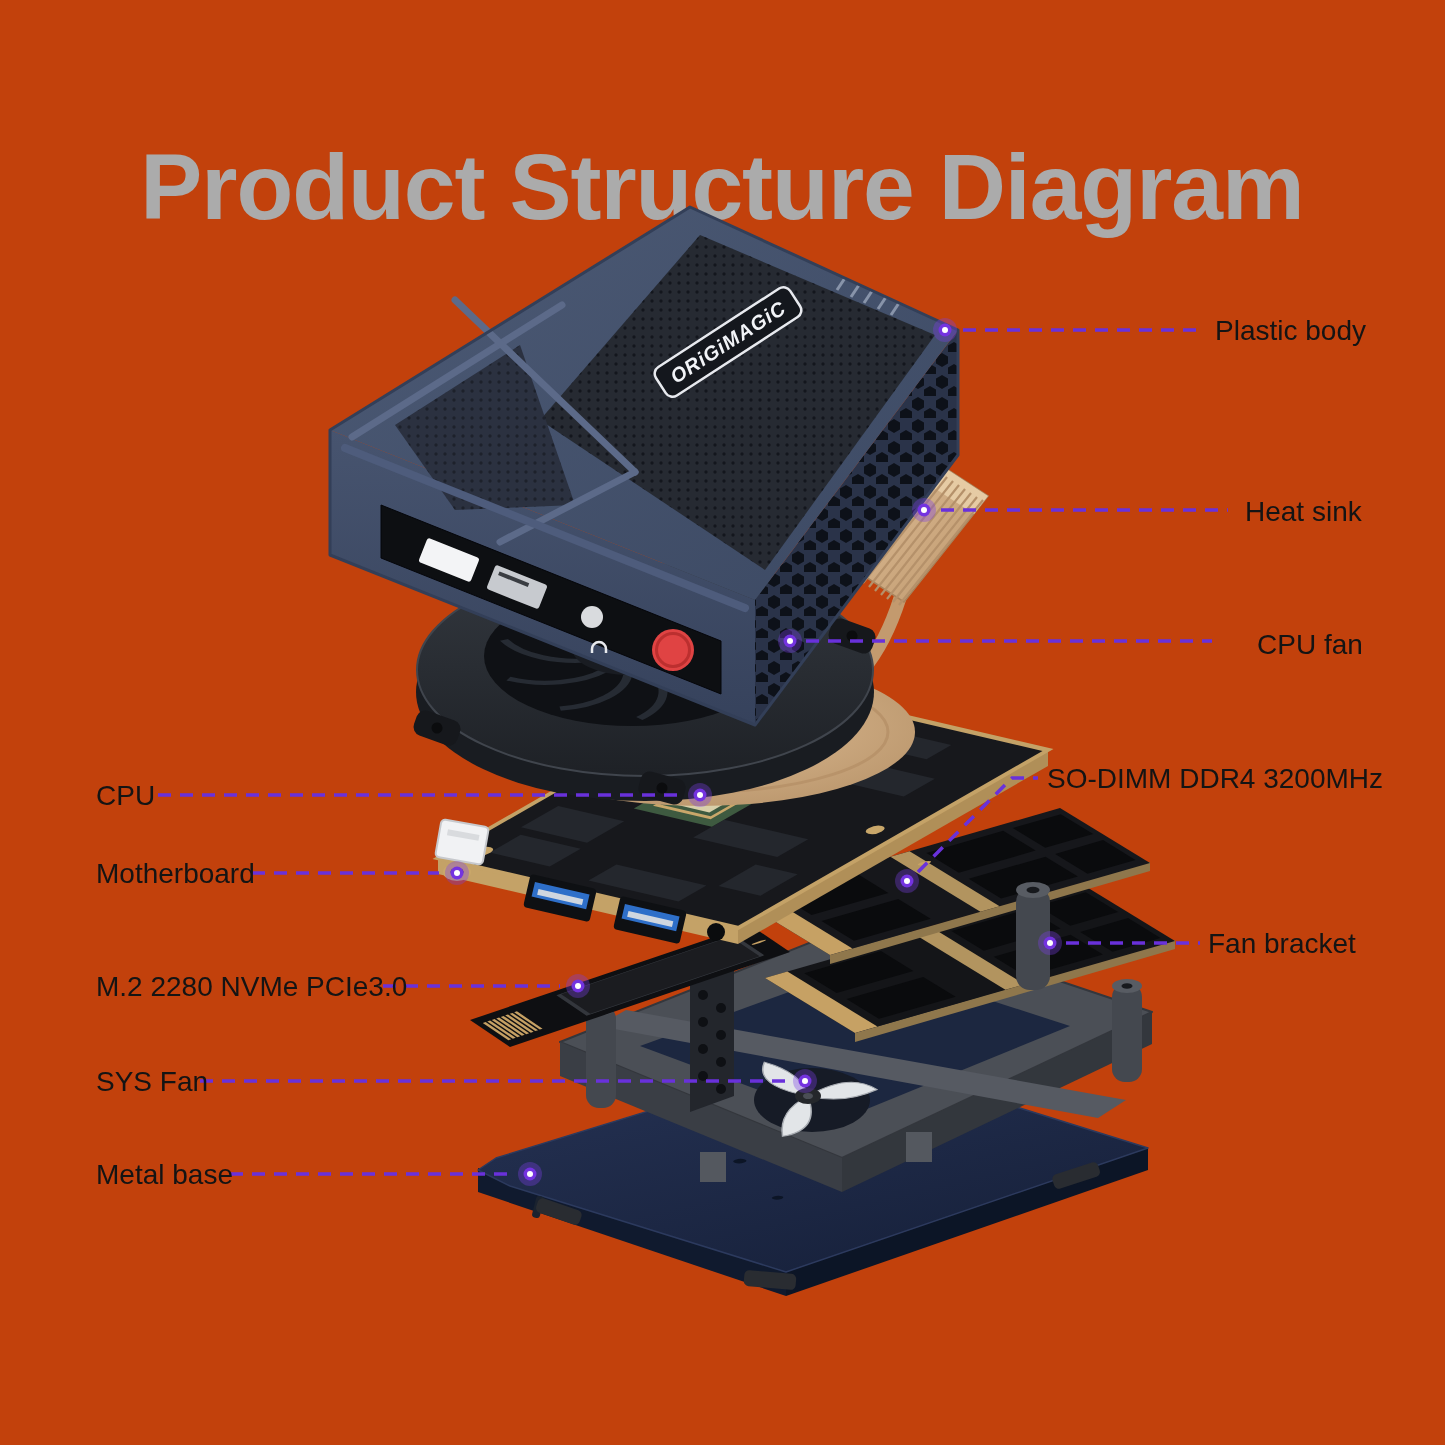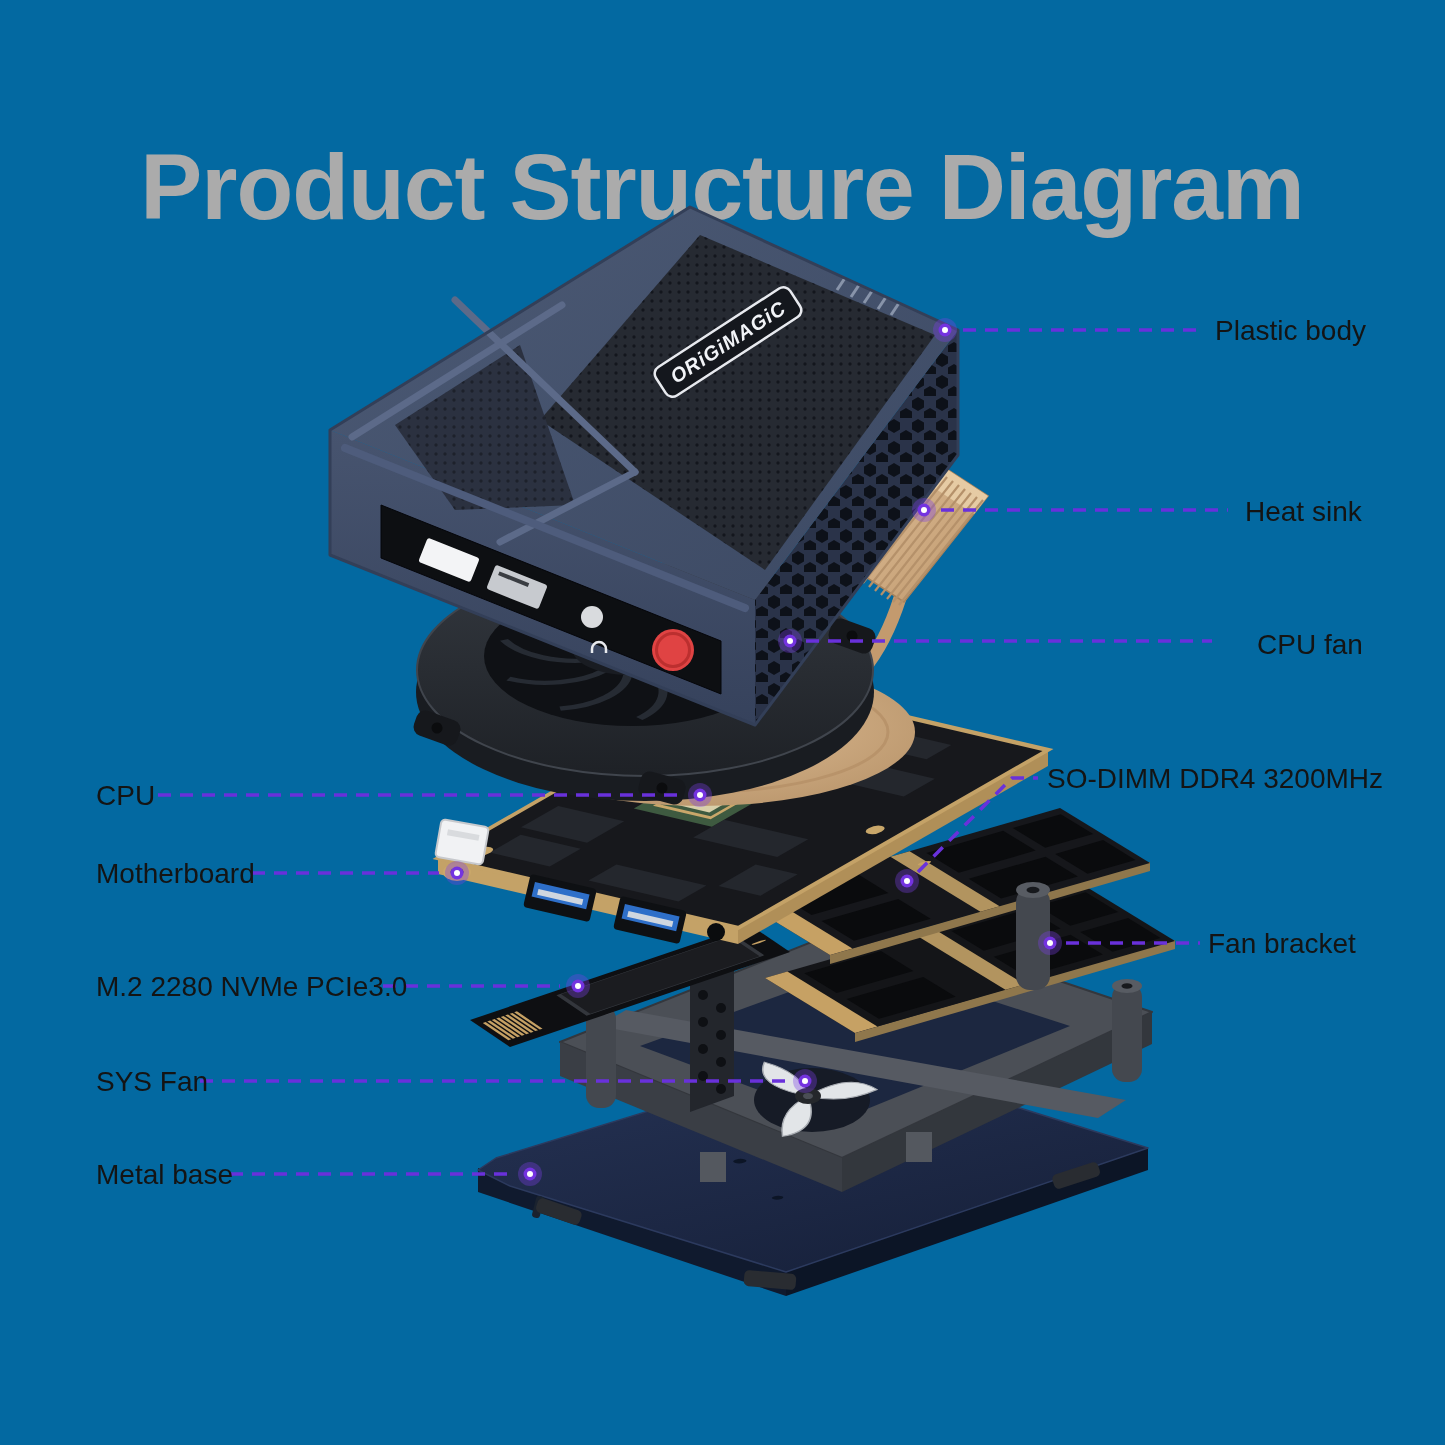--- a/index.html
+++ b/index.html
@@ -1,16 +1,16 @@
 <!DOCTYPE html>
 <html><head>
 <meta charset="utf-8">
 <style>
   html,body{margin:0;padding:0;background:#ffffff;}
-  .stage{position:relative;width:1445px;height:1445px;background:#0369a1;overflow:hidden;
+  .stage{position:relative;width:1445px;height:1445px;background:#c2410c;overflow:hidden;
          font-family:"Liberation Sans", sans-serif;}
   svg{display:block;}
   .title-text{font-family:"Liberation Sans", sans-serif;font-weight:bold;font-size:93px;
               letter-spacing:-1px;fill:#ABABAB;}
   .lbl{font-family:"Liberation Sans", sans-serif;font-size:28px;fill:#141414;}
   .lead{fill:none;stroke:#6931DB;stroke-width:3.5;stroke-dasharray:13 9;}
   .logo-text{font-family:"Liberation Sans", sans-serif;font-weight:bold;font-style:italic;
              font-size:20px;fill:#F2F4F8;letter-spacing:1px;}
 </style>
 </head>

